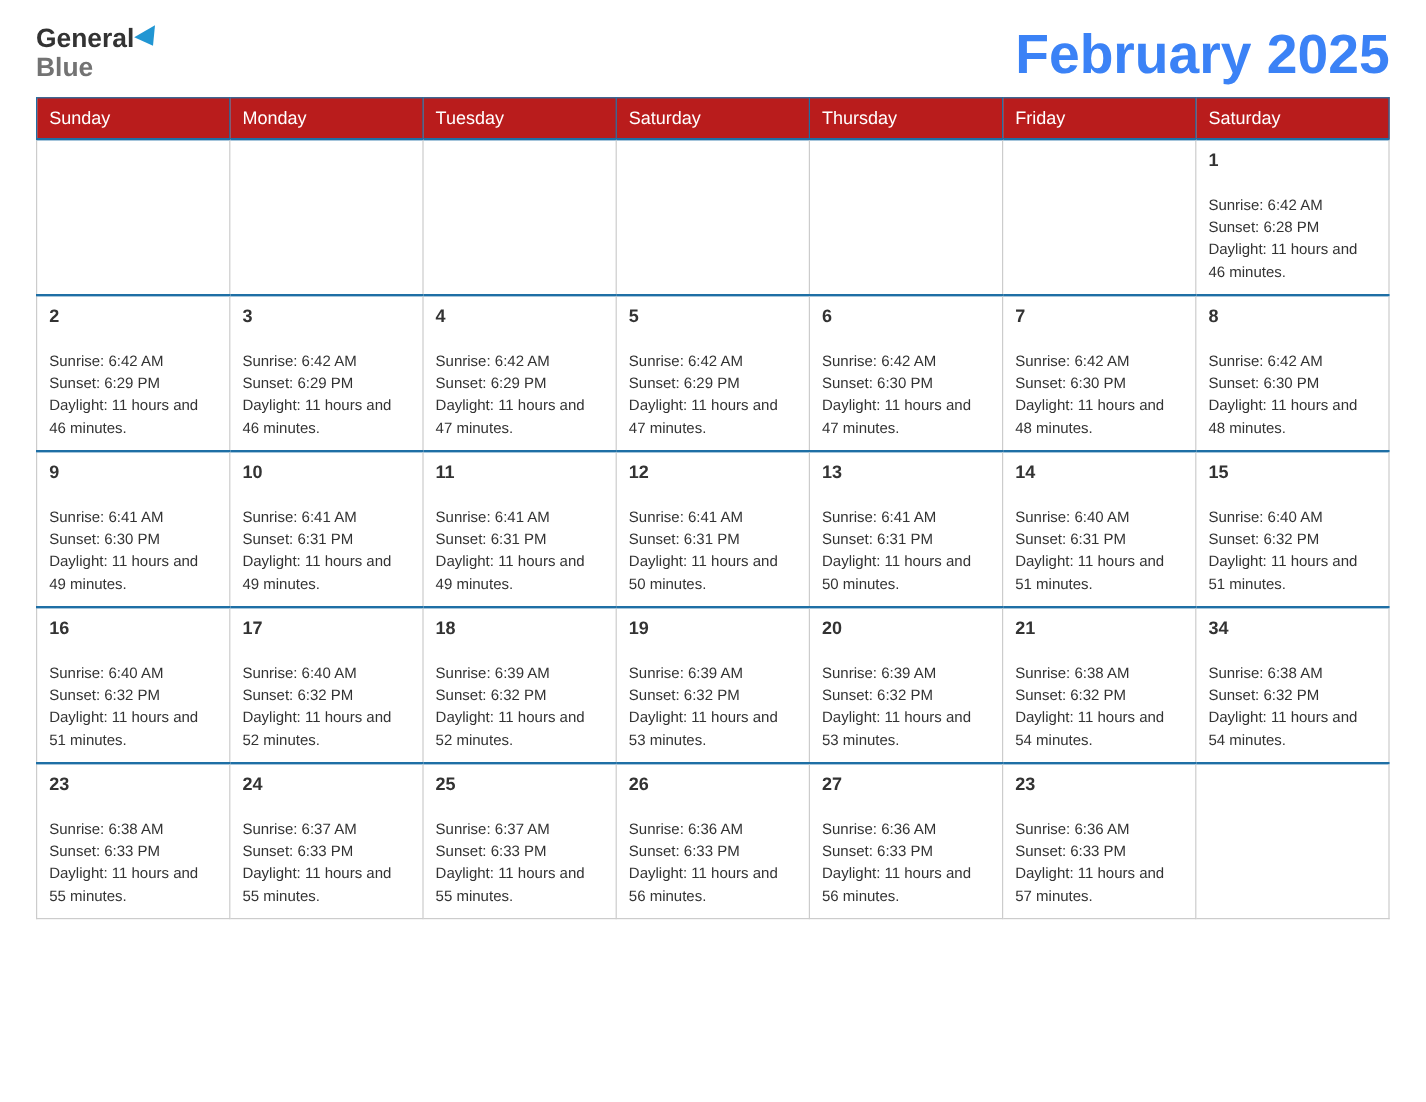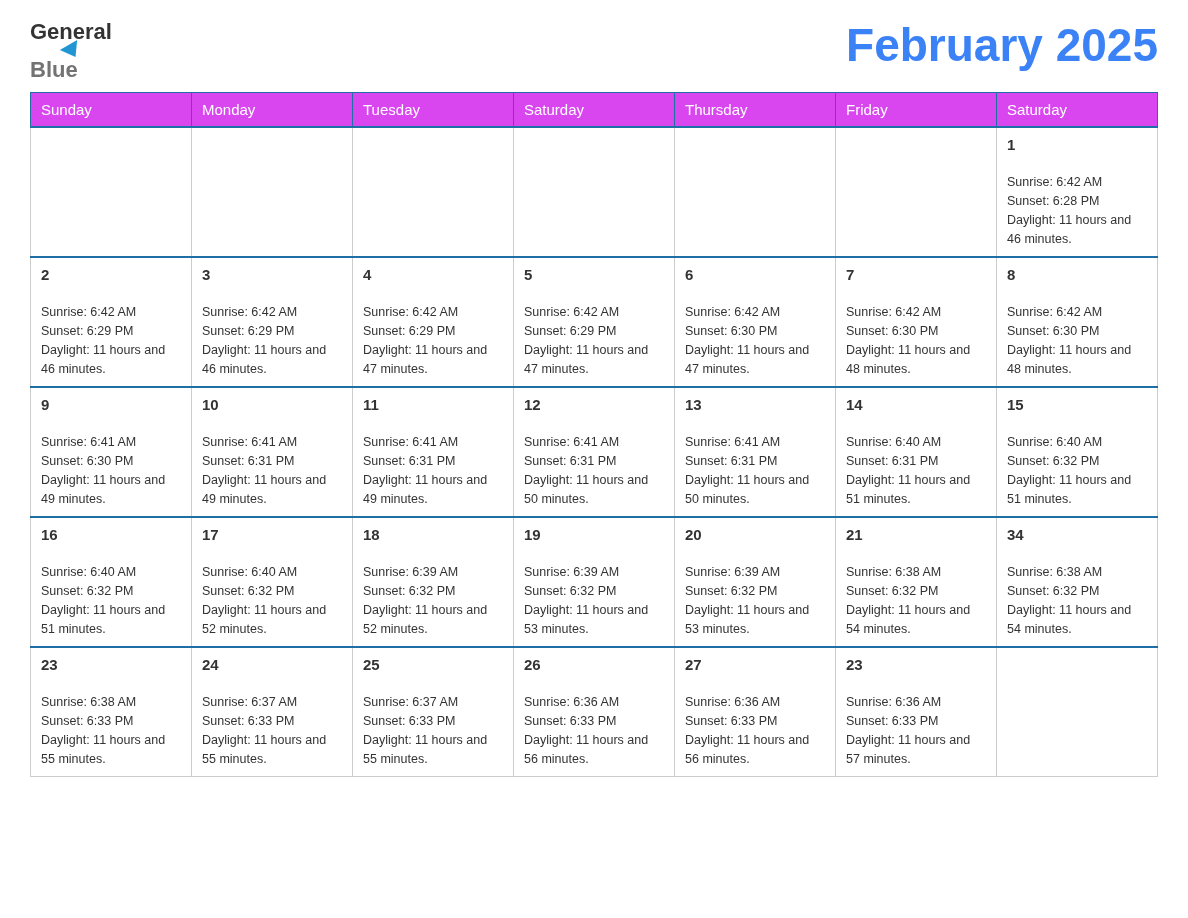--- a/index.html
+++ b/index.html
@@ -39,21 +39,20 @@
       border-left: 10px solid transparent;
       border-right: 10px solid transparent;
       border-top: 14px solid #2196d3;
       margin-left: 2px;
       vertical-align: middle;
       transform: rotate(-30deg);
     }
     .logo-top-line {
       display: flex;
       align-items: center;
-      flex-direction: column;
     }
     .title-block {
       text-align: right;
     }
     .calendar-title {
       font-size: 46px;
       font-weight: bold;
       color: #3b82f6;
       line-height: 1.1;
     }
@@ -61,21 +60,21 @@
       font-size: 18px;
       color: #444;
       margin-top: 4px;
     }
     .calendar {
       width: 100%;
       border-collapse: collapse;
       margin-top: 10px;
     }
     .calendar th {
-      background: #d946ef;
+      background: #b91c1c;
       color: #fff;
       font-size: 15px;
       font-weight: normal;
       padding: 8px 10px;
       text-align: left;
       border: 1px solid #1e6fa5;
     }
     .calendar td {
       border: 1px solid #ccc;
       vertical-align: top;

